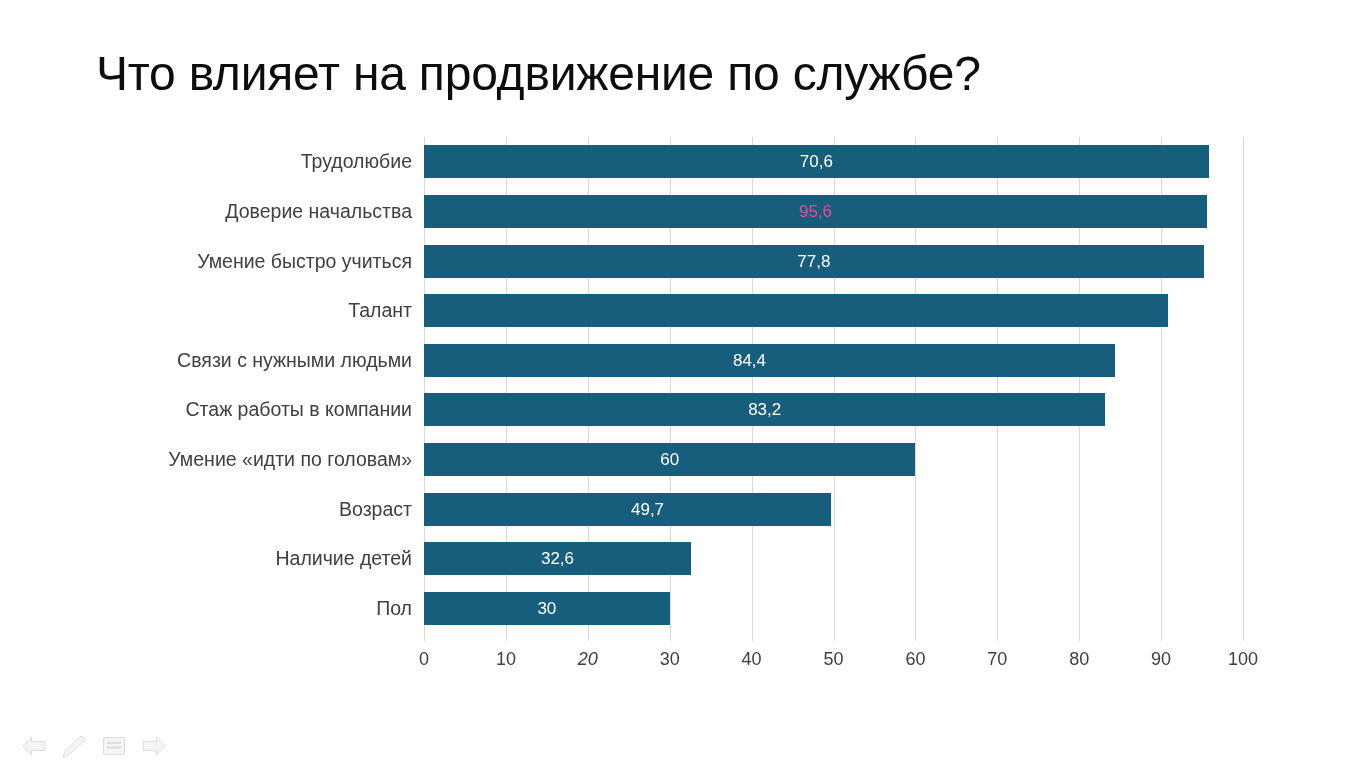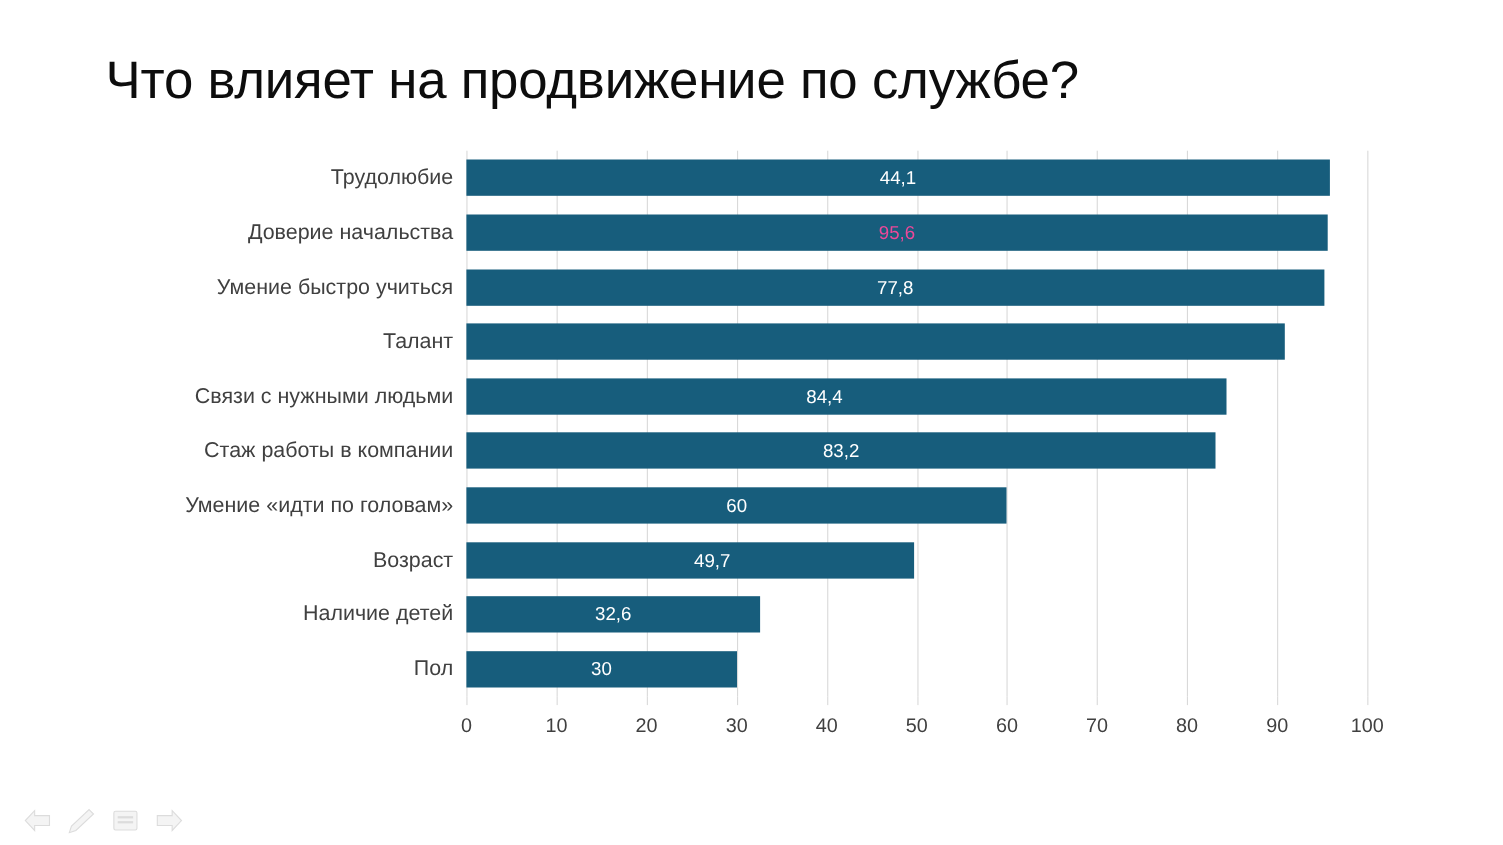--- a/index.html
+++ b/index.html
@@ -164,21 +164,21 @@
       <div class="gridline" style="left: 163.8px;"></div>
       <div class="gridline" style="left: 245.7px;"></div>
       <div class="gridline" style="left: 327.6px;"></div>
       <div class="gridline" style="left: 409.5px;"></div>
       <div class="gridline" style="left: 491.4px;"></div>
       <div class="gridline" style="left: 573.3px;"></div>
       <div class="gridline" style="left: 655.2px;"></div>
       <div class="gridline" style="left: 737.1px;"></div>
       <div class="gridline" style="left: 819px;"></div>
       <div class="bar" title="Трудолюбие: 95,8" style="top: 8.3px; width: 784.602px; background: rgb(23, 93, 124);"></div>
-      <div class="bar-value" style="top: 8.3px; left: 0px; width: 784.602px; color: rgb(255, 255, 255);">44,1</div>
+      <div class="bar-value" style="top: 8.3px; left: 0px; width: 784.602px; color: rgb(255, 255, 255);">70,6</div>
       <div class="bar" title="Доверие начальства: 95,6" style="top: 57.9px; width: 782.964px; background: rgb(23, 93, 124);"></div>
       <div class="bar-value" style="top: 57.9px; left: 0px; width: 782.964px; color: #ec4899;">95,6</div>
       <div class="bar" title="Умение быстро учиться: 95,2" style="top: 107.5px; width: 779.688px; background: rgb(23, 93, 124);"></div>
       <div class="bar-value" style="top: 107.5px; left: 0px; width: 779.688px; color: rgb(255, 255, 255);">77,8</div>
       <div class="bar" title="Талант: 90,8" style="top: 157.1px; width: 743.652px; background: rgb(23, 93, 124);"></div>
       <div class="bar" title="Связи с нужными людьми: 84,4" style="top: 206.7px; width: 691.236px; background: rgb(23, 93, 124);"></div>
       <div class="bar-value" style="top: 206.7px; left: 0px; width: 651px; color: rgb(255, 255, 255);">84,4</div>
       <div class="bar" title="Стаж работы в компании: 83,2" style="top: 256.3px; width: 681.408px; background: rgb(23, 93, 124);"></div>
       <div class="bar-value" style="top: 256.3px; left: 0px; width: 681.408px; color: rgb(255, 255, 255);">83,2</div>
       <div class="bar" title="Умение «идти по головам»: 60" style="top: 305.9px; width: 491.4px; background: rgb(23, 93, 124);"></div>
@@ -190,21 +190,21 @@
       <div class="bar" title="Пол: 30" style="top: 454.7px; width: 245.7px; background: rgb(23, 93, 124);"></div>
       <div class="bar-value" style="top: 454.7px; left: 0px; width: 245.7px; color: rgb(255, 255, 255);">30</div>
     </div>
 
   <div id="x-axis">
       <div class="tick-mark" style="left: 0px;"></div>
       <div class="tick-label" style="left: 0px;">0</div>
       <div class="tick-mark" style="left: 81.9px;"></div>
       <div class="tick-label" style="left: 81.9px;">10</div>
       <div class="tick-mark" style="left: 163.8px;"></div>
-      <div class="tick-label" style="left: 163.8px;">20</div>
+      <div class="tick-label" style="left: 163.8px; font-style: italic;">20</div>
       <div class="tick-mark" style="left: 245.7px;"></div>
       <div class="tick-label" style="left: 245.7px;">30</div>
       <div class="tick-mark" style="left: 327.6px;"></div>
       <div class="tick-label" style="left: 327.6px;">40</div>
       <div class="tick-mark" style="left: 409.5px;"></div>
       <div class="tick-label" style="left: 409.5px;">50</div>
       <div class="tick-mark" style="left: 491.4px;"></div>
       <div class="tick-label" style="left: 491.4px;">60</div>
       <div class="tick-mark" style="left: 573.3px;"></div>
       <div class="tick-label" style="left: 573.3px;">70</div>

